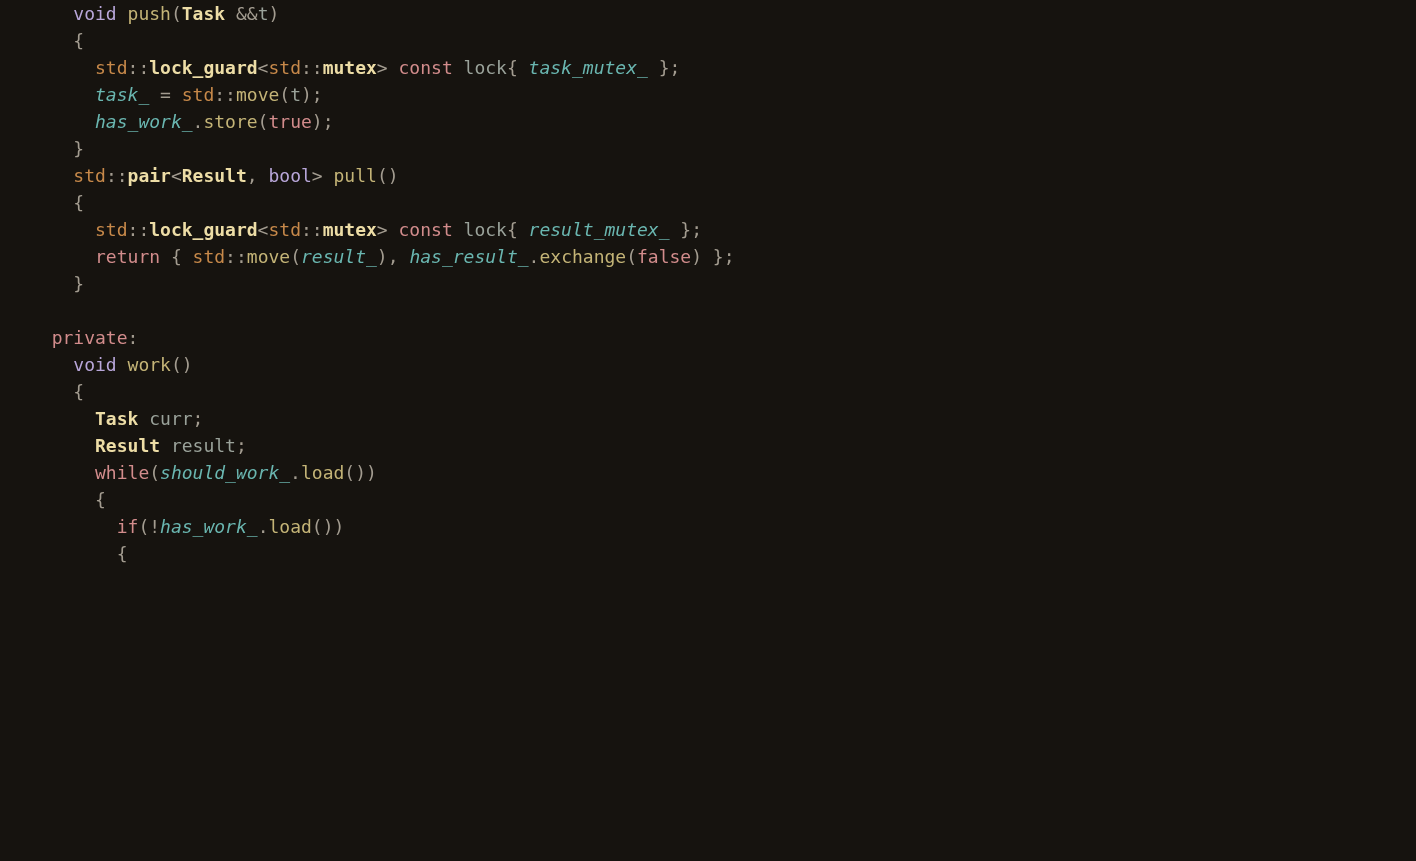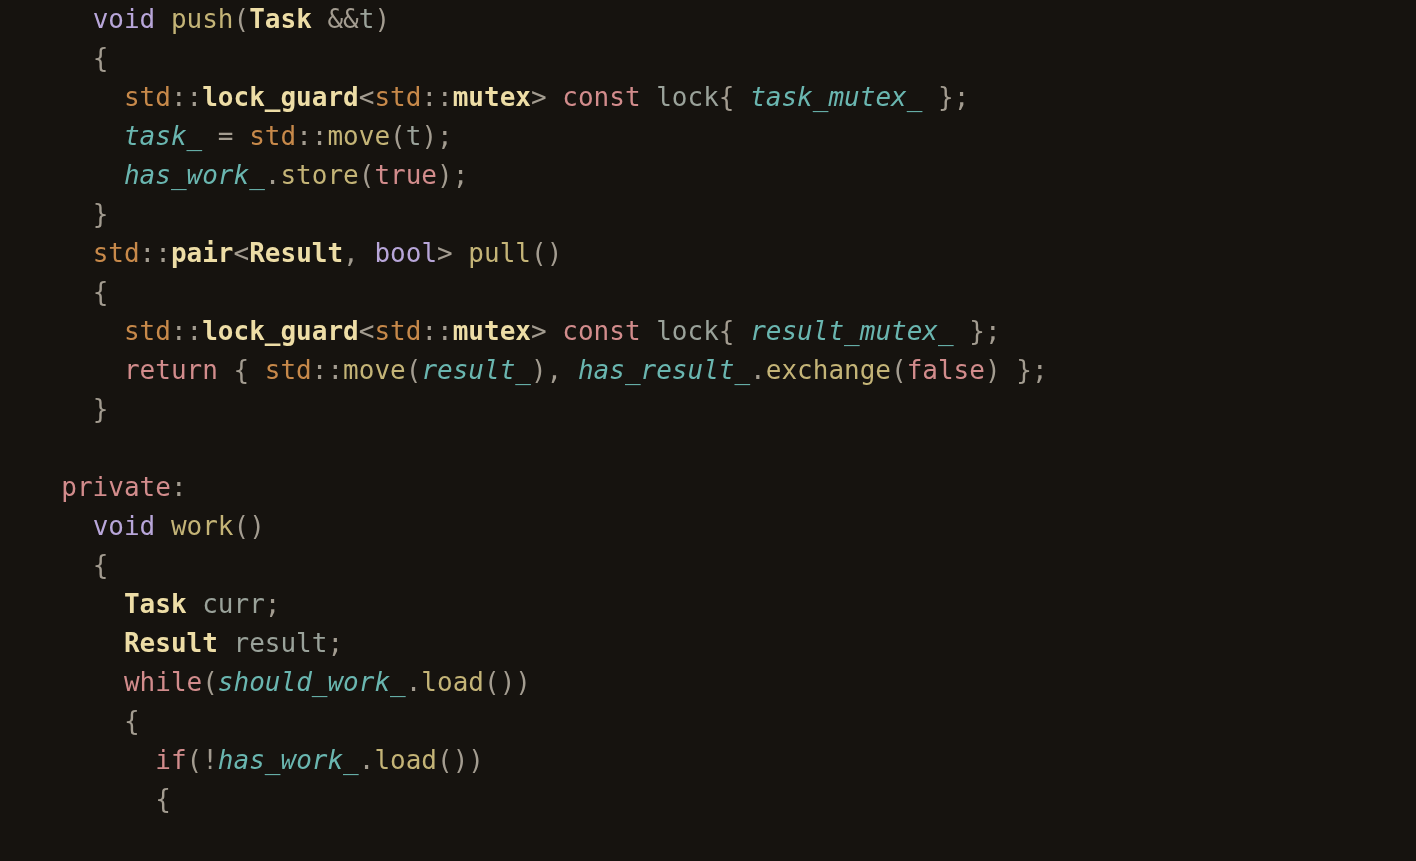--- a/index.html
+++ b/index.html
@@ -7,21 +7,21 @@
     padding: 0;
     background: #16130f;
     width: 1416px;
     height: 861px;
     overflow: hidden;
   }
   pre.code {
     margin: 0;
     padding: 0 0 0 30px;
     font-family: "Consolas", "Menlo", "DejaVu Sans Mono", monospace;
-    font-size: 26px;
+    font-size: 18px;
     line-height: 1.50;
     white-space: pre;
     color: #e6e1d6;
   }
   .punct   { color: #a39c90; }
   .kw-type { color: #b8a6d9; }            
   .kw-ctrl { color: #d28c8c; }            
   .kw-lit  { color: #d28c8c; }            
   .ns      { color: #c7894a; }            
   .fn      { color: #c4b477; }

